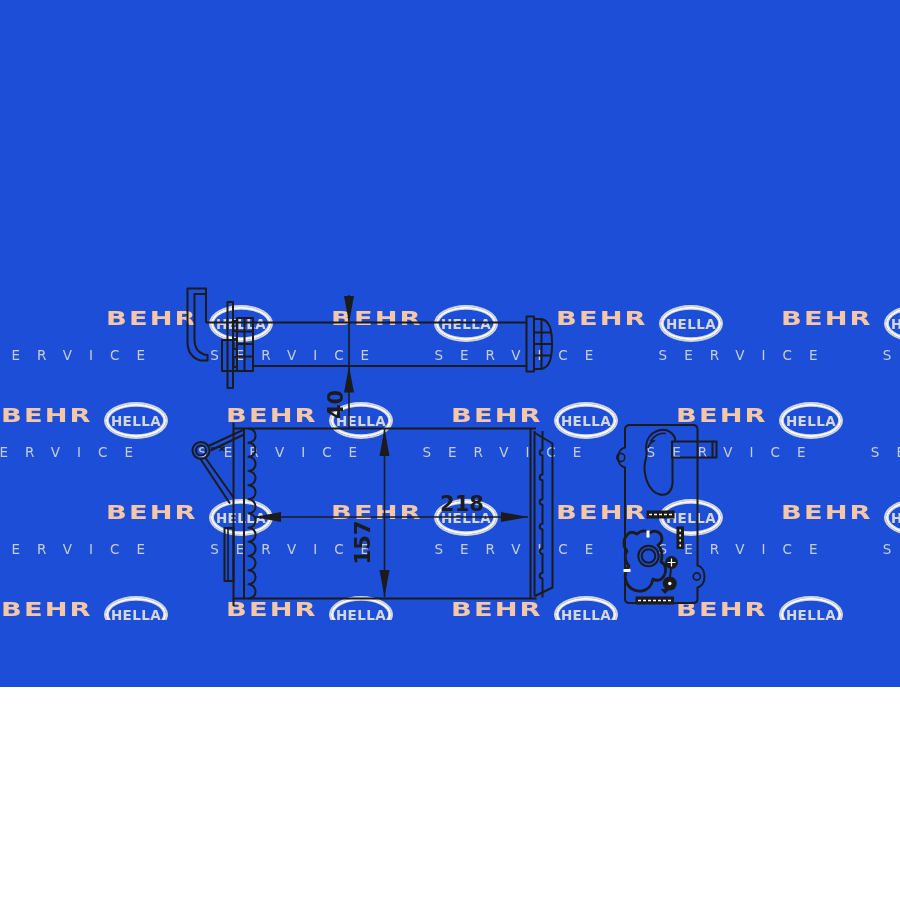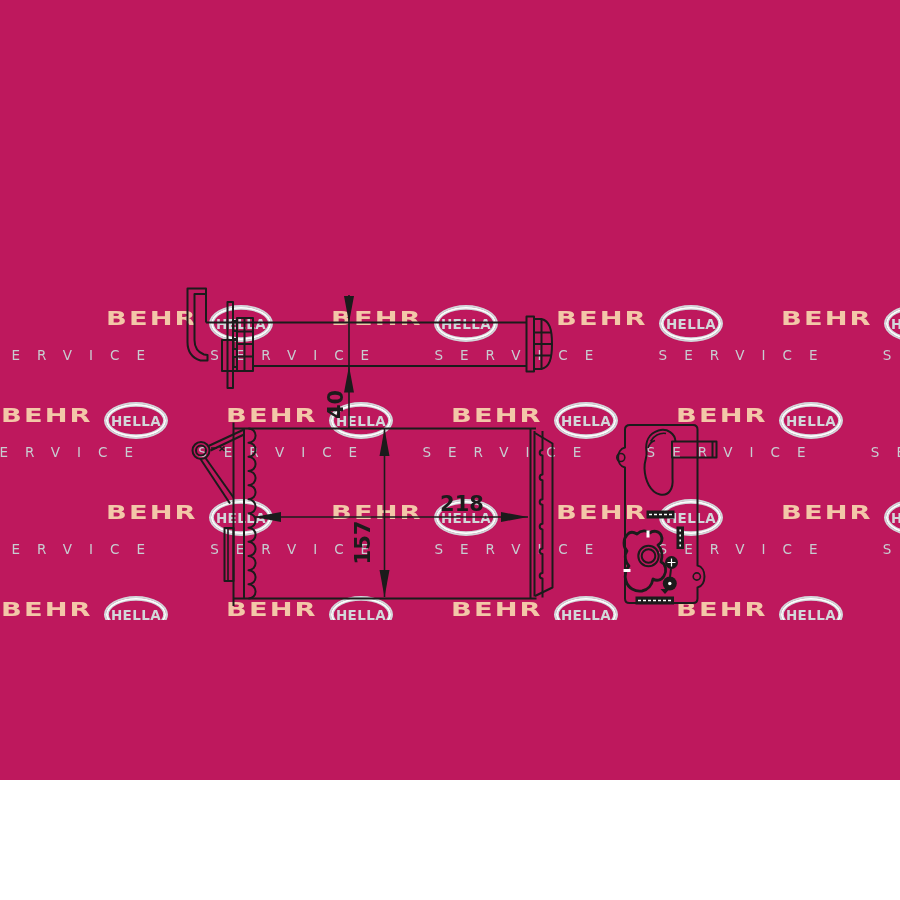--- a/index.html
+++ b/index.html
@@ -1,16 +1,16 @@
 <!DOCTYPE html>
 <html style="--line: #1b1b1b; --behr: #f3c7a8; --hella: #d3d7da; --service: #c8cdd1;"><head>
 <meta charset="utf-8">
 <style>
   html,body{margin:0;padding:0;background:#fff;}
-  .canvas{position:relative;width:900px;height:780px;background:#be185d;overflow:hidden;
+  .canvas{position:relative;width:900px;height:687px;background:#1d4ed8;overflow:hidden;
           font-family:"DejaVu Sans","Liberation Sans",sans-serif;}
   
   .wm-layer{position:absolute;left:0;top:284px;width:900px;height:336px;overflow:hidden;pointer-events:none;}
   .wm-behr{position:absolute;font-family:"DejaVu Sans",sans-serif;font-weight:800;font-size:26px;
            letter-spacing:2px;color:var(--behr,#f3c7a8);transform:scale(1.05,.74);transform-origin:left top;
            line-height:26px;white-space:nowrap;}
   .wm-hella{position:absolute;width:64px;height:37px;border:2.4px solid var(--hella,#d3d7da);border-radius:50%;
             display:flex;align-items:center;justify-content:center;box-sizing:border-box;
             box-shadow:inset 0 0 0 1.5px #fff,inset 0 0 0 2.8px var(--hella,#d3d7da);}
   .wm-hella span{font-weight:700;font-size:13.5px;letter-spacing:.4px;color:var(--hella,#d3d7da);text-align:center;}

